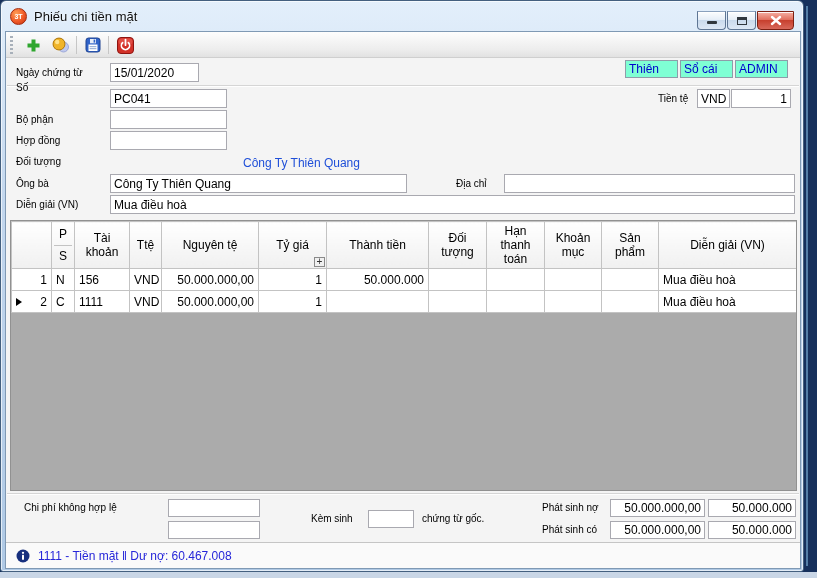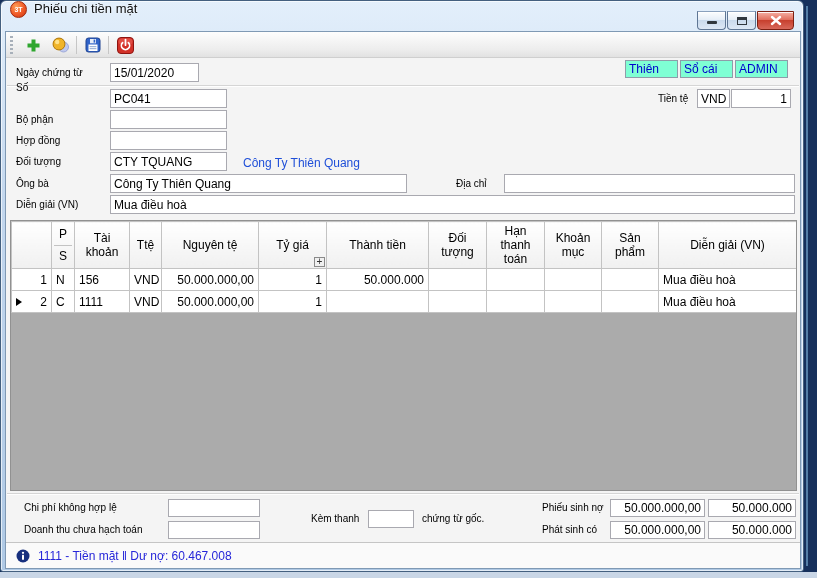--- a/index.html
+++ b/index.html
@@ -13,21 +13,21 @@
   .side-strip { position:absolute; left:804px; top:0; width:13px; height:572px; background:#16305C; }
   .side-strip .hl { position:absolute; left:2px; top:6px; width:2px; height:560px; background:#6FA0C8; opacity:.7; }
 
   
   .window {
     position:absolute; left:0; top:0; width:804px; height:572px;
     background:linear-gradient(180deg,#E3EFFB,#C3D7EE 35%,#AFC9E5);
     border:1px solid #44607F; border-radius:6px 6px 3px 3px;
     box-shadow: inset 0 0 0 1px rgba(255,255,255,.65);
   }
-  .titlebar { position:absolute; left:0; top:0; right:0; height:30px; display:flex; align-items:flex-start; padding-left:9px;border-radius:8px; }
+  .titlebar { position:absolute; left:0; top:0; right:0; height:30px; display:flex; align-items:center; padding-left:9px;border-radius:8px; }
   .app-icon {
     width:17px; height:17px; border-radius:50%;
     background:radial-gradient(circle at 35% 30%,#FF9D55,#F05A28 55%,#C43310);
     border:1px solid #A32A0C; color:#fff; font-size:7px; font-weight:bold;
     display:flex; align-items:center; justify-content:center; flex:0 0 auto;
   }
   .title-text { margin-left:7px; font-size:13px; color:#101010; text-shadow:0 0 3px rgba(255,255,255,.9); }
   .win-controls { position:absolute; right:9px; top:10px; display:flex; }
   .wbtn {
     height:19px; border:1px solid #5F7694; border-top:1px solid #8AA0BC;
@@ -175,21 +175,20 @@
     <input class="txt" style="left: 691px; top: 57px; width: 33px;" value="VND">
     <input class="txt num" style="left: 725px; top: 57px; width: 60px;" value="1">
 
     <span class="lbl" style="left:10px; top:82px">Bộ phận</span>
     <input class="txt" style="left: 104px; top: 78px; width: 117px;" value="">
 
     <span class="lbl" style="left:10px; top:103px">Hợp đồng</span>
     <input class="txt" style="left: 104px; top: 99px; width: 117px;" value="">
 
     <span class="lbl" style="left:10px; top:124px">Đối tượng</span>
-    <input class="txt" style="left: 104px; top: 120px; width: 117px;" value="CTY TQUANG">
     <span class="linktext" style="left:237px; top:124px">Công Ty Thiên Quang</span>
 
     <span class="lbl" style="left:10px; top:146px">Ông bà</span>
     <input class="txt" style="left: 104px; top: 142px; width: 297px;" value="Công Ty Thiên Quang">
     <span class="lbl" style="left:450px; top:146px">Địa chỉ</span>
     <input class="txt" style="left: 498px; top: 142px; width: 291px;" value="">
 
     <span class="lbl" style="left:10px; top:167px">Diễn giải (VN)</span>
     <input class="txt" style="left: 104px; top: 163px; width: 685px;" value="Mua điều hoà">
 
@@ -269,28 +268,27 @@
             <td class="c">Mua điều hoà</td>
           </tr>
         </tbody>
       </table>
     </div>
 
     <div class="groove" style="top:461px"></div>
 
     <span class="lbl" style="left:18px; top:470px">Chi phí không hợp lệ</span>
     <input class="txt" style="left: 162px; top: 467px; width: 92px; height: 18px;" value="">
-    <span class="lbl" style="left:18px; top:492px">Doanh thu chưa hạch toán</span>
     <input class="txt" style="left: 162px; top: 489px; width: 92px; height: 18px;" value="">
 
-    <span class="lbl" style="left:305px; top:481px">Kèm thanh</span>
+    <span class="lbl" style="left:305px; top:481px">Kèm sinh</span>
     <input class="txt" style="left: 362px; top: 478px; width: 46px; height: 18px;" value="">
     <span class="lbl" style="left:416px; top:481px">chứng từ gốc.</span>
 
-    <span class="lbl" style="left:536px; top:470px">Phiếu sinh nợ</span>
+    <span class="lbl" style="left:536px; top:470px">Phát sinh nợ</span>
     <input class="txt num" style="left: 604px; top: 467px; width: 95px; height: 18px;" value="50.000.000,00">
     <input class="txt num" style="left: 702px; top: 467px; width: 88px; height: 18px;" value="50.000.000">
     <span class="lbl" style="left:536px; top:492px">Phát sinh có</span>
     <input class="txt num" style="left: 604px; top: 489px; width: 95px; height: 18px;" value="50.000.000,00">
     <input class="txt num" style="left: 702px; top: 489px; width: 88px; height: 18px;" value="50.000.000">
 
     <div class="statusbar">
       <svg class="info-ic" viewBox="0 0 14 14">
         <circle cx="7" cy="7" r="6.5" fill="#17307E"></circle>
         <circle cx="7" cy="3.8" r="1.15" fill="#fff"></circle>

